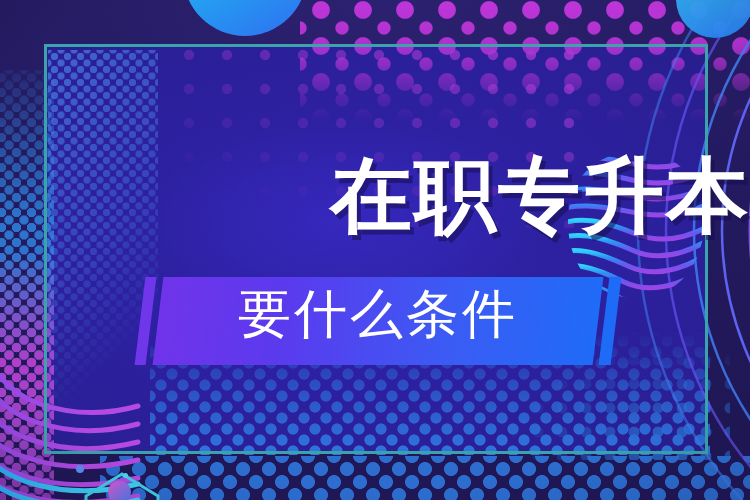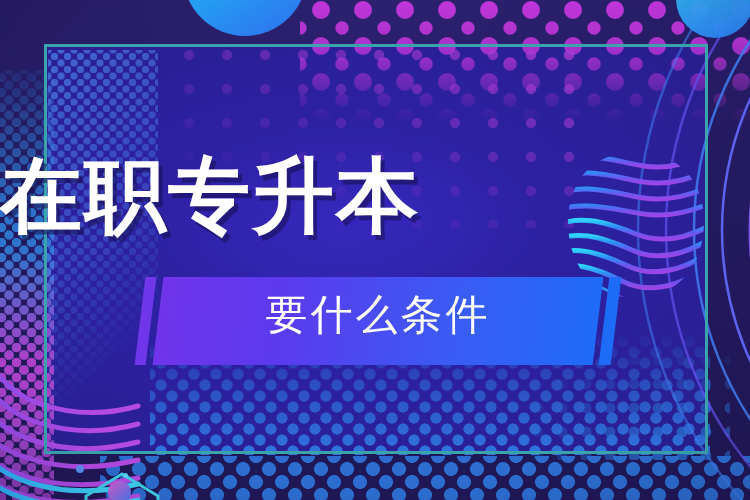--- a/index.html
+++ b/index.html
@@ -182,21 +182,21 @@
   .waves-bl2 svg { width:100%; height:100%; display:block; }
 
   
   .hexagon { position:absolute; left:80px; top:470px; width:84px; height:60px; }
   .hexagon svg { width:100%; height:100%; display:block; }
 
   
   .title-wrap {
     position:absolute;
     left:0; right:0; top:155px;
-    text-align:left;
+    text-align:right;
     z-index:30;
   }
   .title {
     display:inline-block;
     color:#ffffff;
     font-size:82px;
     line-height:1;
     font-weight:bold;
     letter-spacing:2px;
     text-shadow:4px 5px 0 rgba(22,14,80,.55);
@@ -214,21 +214,21 @@
   .bar-left-thin  { left:140px; width:11px; background:#6f36ea; }
   .bar-main       { left:158px; width:440px;
                     background:linear-gradient(90deg,#7034ea 0%, #5b3aee 28%, #3a5cf4 68%, #1f6bf8 100%); }
   .bar-right-thin { left:604px; width:12px; background:#1e6bf8; }
 
   .sub-text {
     position:absolute;
     left:158px; width:440px; top:0; height:76px;
     display:flex; align-items:center; justify-content:center;
     color:#ffffff;
-    font-size:42px;
+    font-size:53px;
     font-weight:500;
     letter-spacing:3px;
     z-index:2;
   }
 
   
   .vignette {
     position:absolute; inset:0;
     background:radial-gradient(110% 95% at 50% 45%, rgba(0,0,0,0) 55%, rgba(12,8,48,.35) 100%);
     pointer-events:none;

